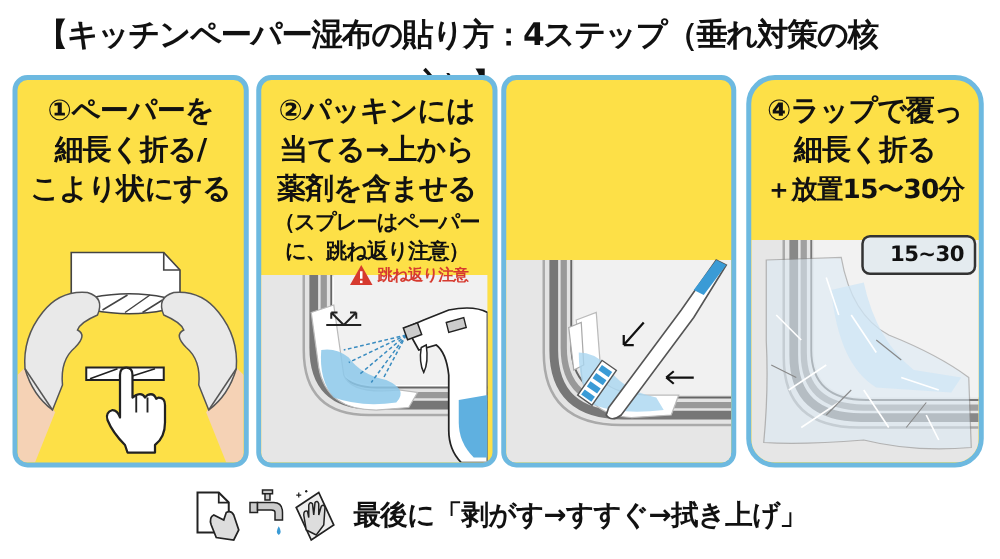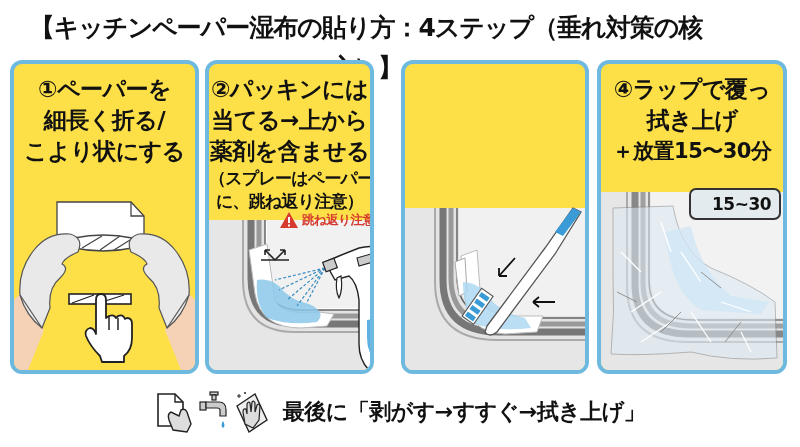--- a/index.html
+++ b/index.html
@@ -20,23 +20,23 @@
     .panel .heading {
       position: absolute; left: 0; right: 0; top: 10px;
       text-align: center; font-weight: bold; color: #111;
       font-size: 23px; line-height: 31px; letter-spacing: -0.5px;
     }
     .panel .heading .line { display: block; white-space: nowrap; }
     .panel .heading .sub { font-size: 17px; line-height: 23px; letter-spacing: -0.8px; }
     .panel svg.illus { position: absolute; left: 0; bottom: 0; }
 
     #p1 { left: 10px; width: 189px; }
-    #p2 { left: 205px; width: 169px; }
+    #p2 { left: 205px; width: 193px; }
     #p3 { left: 401px; width: 188px; }
-    #p4 { left: 597px; width: 190px; }
+    #p4 { left: 597px; width: 190px; border-radius: 23px; }
 
     .badge-warning {
       position: absolute; left: 70px; top: 146px; height: 20px;
       display: flex; align-items: center; gap: 3px;
     }
     .badge-warning .tri { width: 20px; height: 18px; }
     .badge-warning .txt { color: #d63a2f; font-weight: bold; font-size: 12.5px; letter-spacing: -0.5px; white-space: nowrap; }
 
     .badge-timer {
       position: absolute; left: 88px; top: 124px; width: 92px; height: 32px;
@@ -180,21 +180,21 @@
     <g stroke="#111" stroke-width="1.8" fill="none">
       <path d="M110 66 L94 84 M94 84 L94 76 M94 84 L102 84"></path>
       <path d="M150 110 L128 110 M128 110 L134 105 M128 110 L134 115"></path>
     </g>
   </svg>
 </div>
 
 <div class="panel" id="p4">
   <div class="heading">
     <span class="line">④ラップで覆っ</span>
-    <span class="line">拭き上げ</span>
+    <span class="line">細長く折る</span>
     <span class="line" style="font-size:21px;">＋放置15〜30分</span>
   </div>
   <svg class="illus" width="182" height="178" viewBox="0 0 182 178">
     <rect x="0" y="0" width="182" height="178" fill="#e6e6e6"></rect>
     <path d="M26 0 L26 94 Q26 150 86 150 L182 150" fill="none" stroke="#aaa" stroke-width="2"></path>
     <path d="M34 0 L34 92 Q34 142 88 142 L182 142" fill="none" stroke="#888" stroke-width="7"></path>
     <path d="M42 0 L42 90 Q42 134 90 134 L182 134" fill="none" stroke="#a0a0a0" stroke-width="5"></path>
     <path d="M48 0 L48 88 Q48 128 92 128 L182 128" fill="none" stroke="#777" stroke-width="1.5"></path>
     <path d="M50 0 L182 0 L182 126 L92 126 Q50 126 50 88 Z" fill="#f2f2f2"></path>
 

